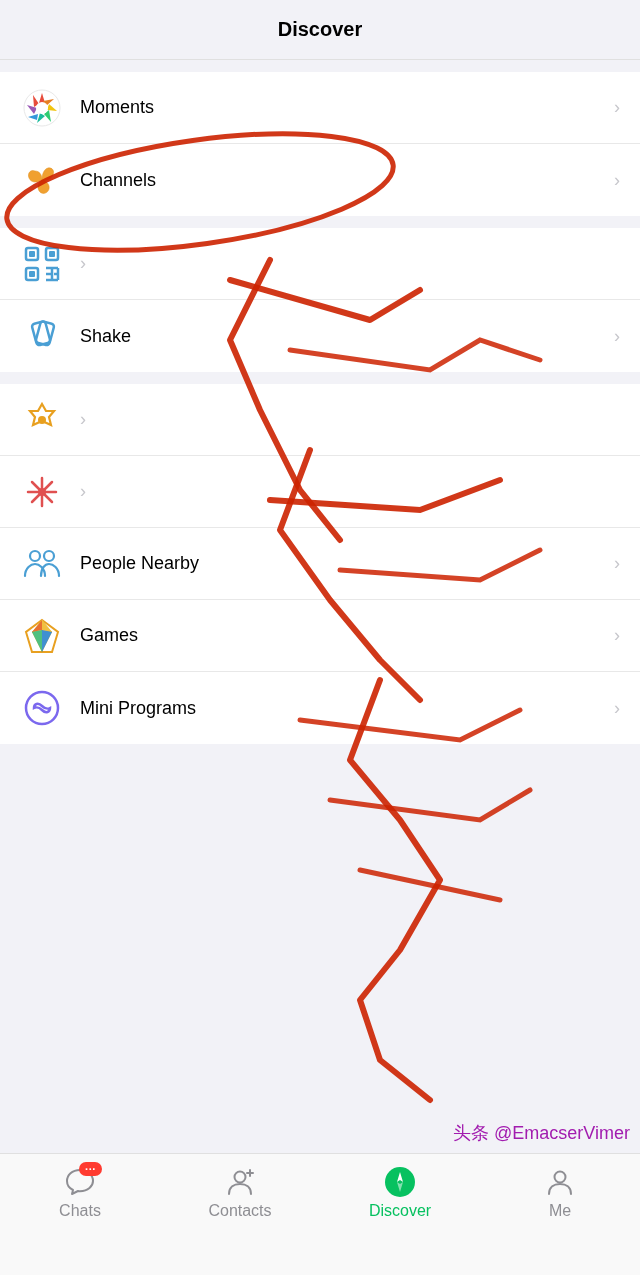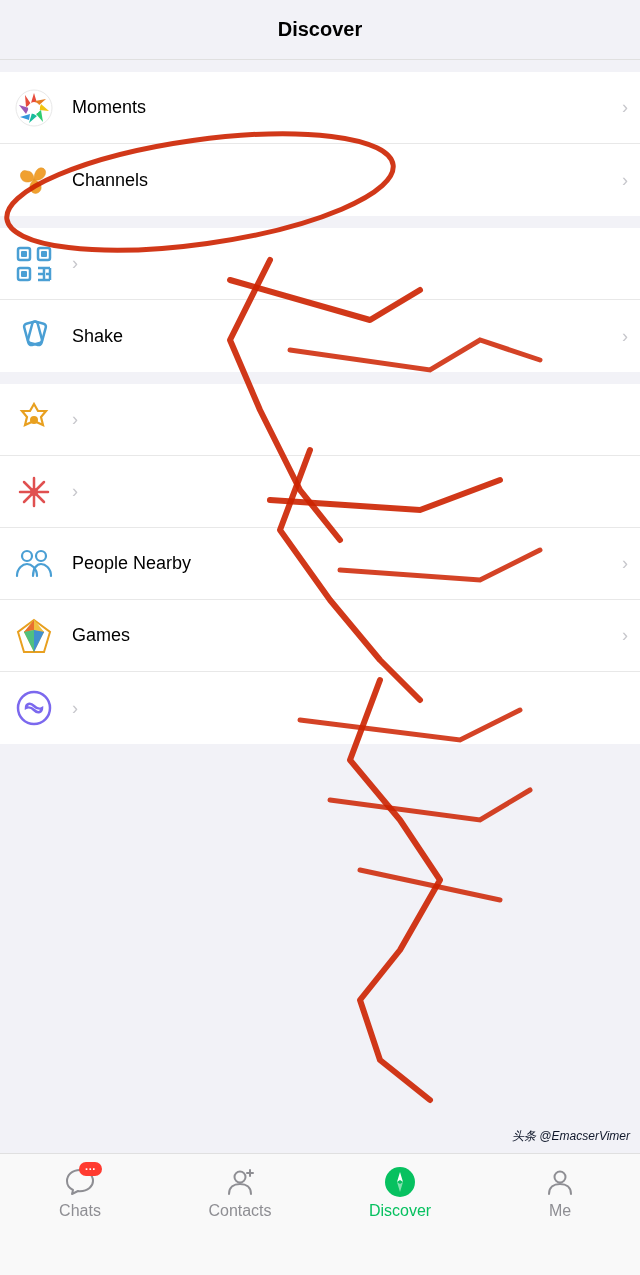--- a/index.html
+++ b/index.html
@@ -28,21 +28,21 @@
     }
 
     
     .section {
       margin-top: 12px;
       background: #fff;
     }
     .list-item {
       display: flex;
       align-items: center;
-      padding: 0 12px;
+      padding: 0 20px;
       height: 72px;
       background: #fff;
       border-bottom: 1px solid #e8e8e8;
       cursor: pointer;
       position: relative;
     }
     .list-item:last-child {
       border-bottom: none;
     }
     .item-icon {
@@ -257,20 +257,21 @@
     <span class="chevron">›</span>
   </div>
   <div class="list-item">
     <div class="item-icon">
       <svg width="36" height="36" viewBox="0 0 36 36">
         <circle cx="18" cy="18" r="16" fill="none" stroke="#7b68ee" stroke-width="2.5"></circle>
 
         <path d="M10 18 C10 14 14 12 18 16 C22 20 26 18 26 18 C26 22 22 24 18 20 C14 16 10 18 10 18Z" fill="none" stroke="#7b68ee" stroke-width="2.5" stroke-linecap="round"></path>
       </svg>
     </div>
+    <span class="item-label">Mini Programs</span>
     <span class="chevron">›</span>
   </div>
 </div>
 
 <div class="bottom-nav">
   <div class="nav-item">
     <div class="nav-icon">
       <svg width="30" height="28" viewBox="0 0 30 28">
         <path d="M15 2 C7 2 2 7 2 13 C2 17 4 20 8 22 L7 26 L13 23 C13.6 23.1 14.3 23.2 15 23.2 C23 23.2 28 18.2 28 13 C28 7 23 2 15 2Z" fill="none" stroke="#8e8e93" stroke-width="2" stroke-linecap="round" stroke-linejoin="round"></path>
       </svg>
@@ -322,13 +323,13 @@
   <path d="M 310 450 L 280 530 L 330 600 L 380 660 L 420 700" fill="none" stroke="#cc2200" stroke-width="6" stroke-linecap="round" stroke-linejoin="round" opacity="0.9"></path>
   <path d="M 270 500 L 420 510 L 500 480" fill="none" stroke="#cc2200" stroke-width="6" stroke-linecap="round" opacity="0.9"></path>
   <path d="M 340 570 L 480 580 L 540 550" fill="none" stroke="#cc2200" stroke-width="5" stroke-linecap="round" opacity="0.85"></path>
 
   <path d="M 380 680 L 350 760 L 400 820 L 440 880 L 400 950 L 360 1000 L 380 1060 L 430 1100" fill="none" stroke="#cc2200" stroke-width="6" stroke-linecap="round" stroke-linejoin="round" opacity="0.9"></path>
   <path d="M 300 720 L 460 740 L 520 710" fill="none" stroke="#cc2200" stroke-width="5" stroke-linecap="round" opacity="0.85"></path>
   <path d="M 330 800 L 480 820 L 530 790" fill="none" stroke="#cc2200" stroke-width="5" stroke-linecap="round" opacity="0.85"></path>
   <path d="M 360 870 L 500 900" fill="none" stroke="#cc2200" stroke-width="5" stroke-linecap="round" opacity="0.85"></path>
 </svg>
 
-<div style="position:absolute; bottom: 130px; right: 10px; font-size: 12px; color: #0f172a; z-index: 50; font-style: italic;">头条 @EmacserVimer</div>
+<div style="position:absolute; bottom: 130px; right: 10px; font-size: 18px; color: #a21caf; z-index: 50;">头条 @EmacserVimer</div>
 
 </body></html>

